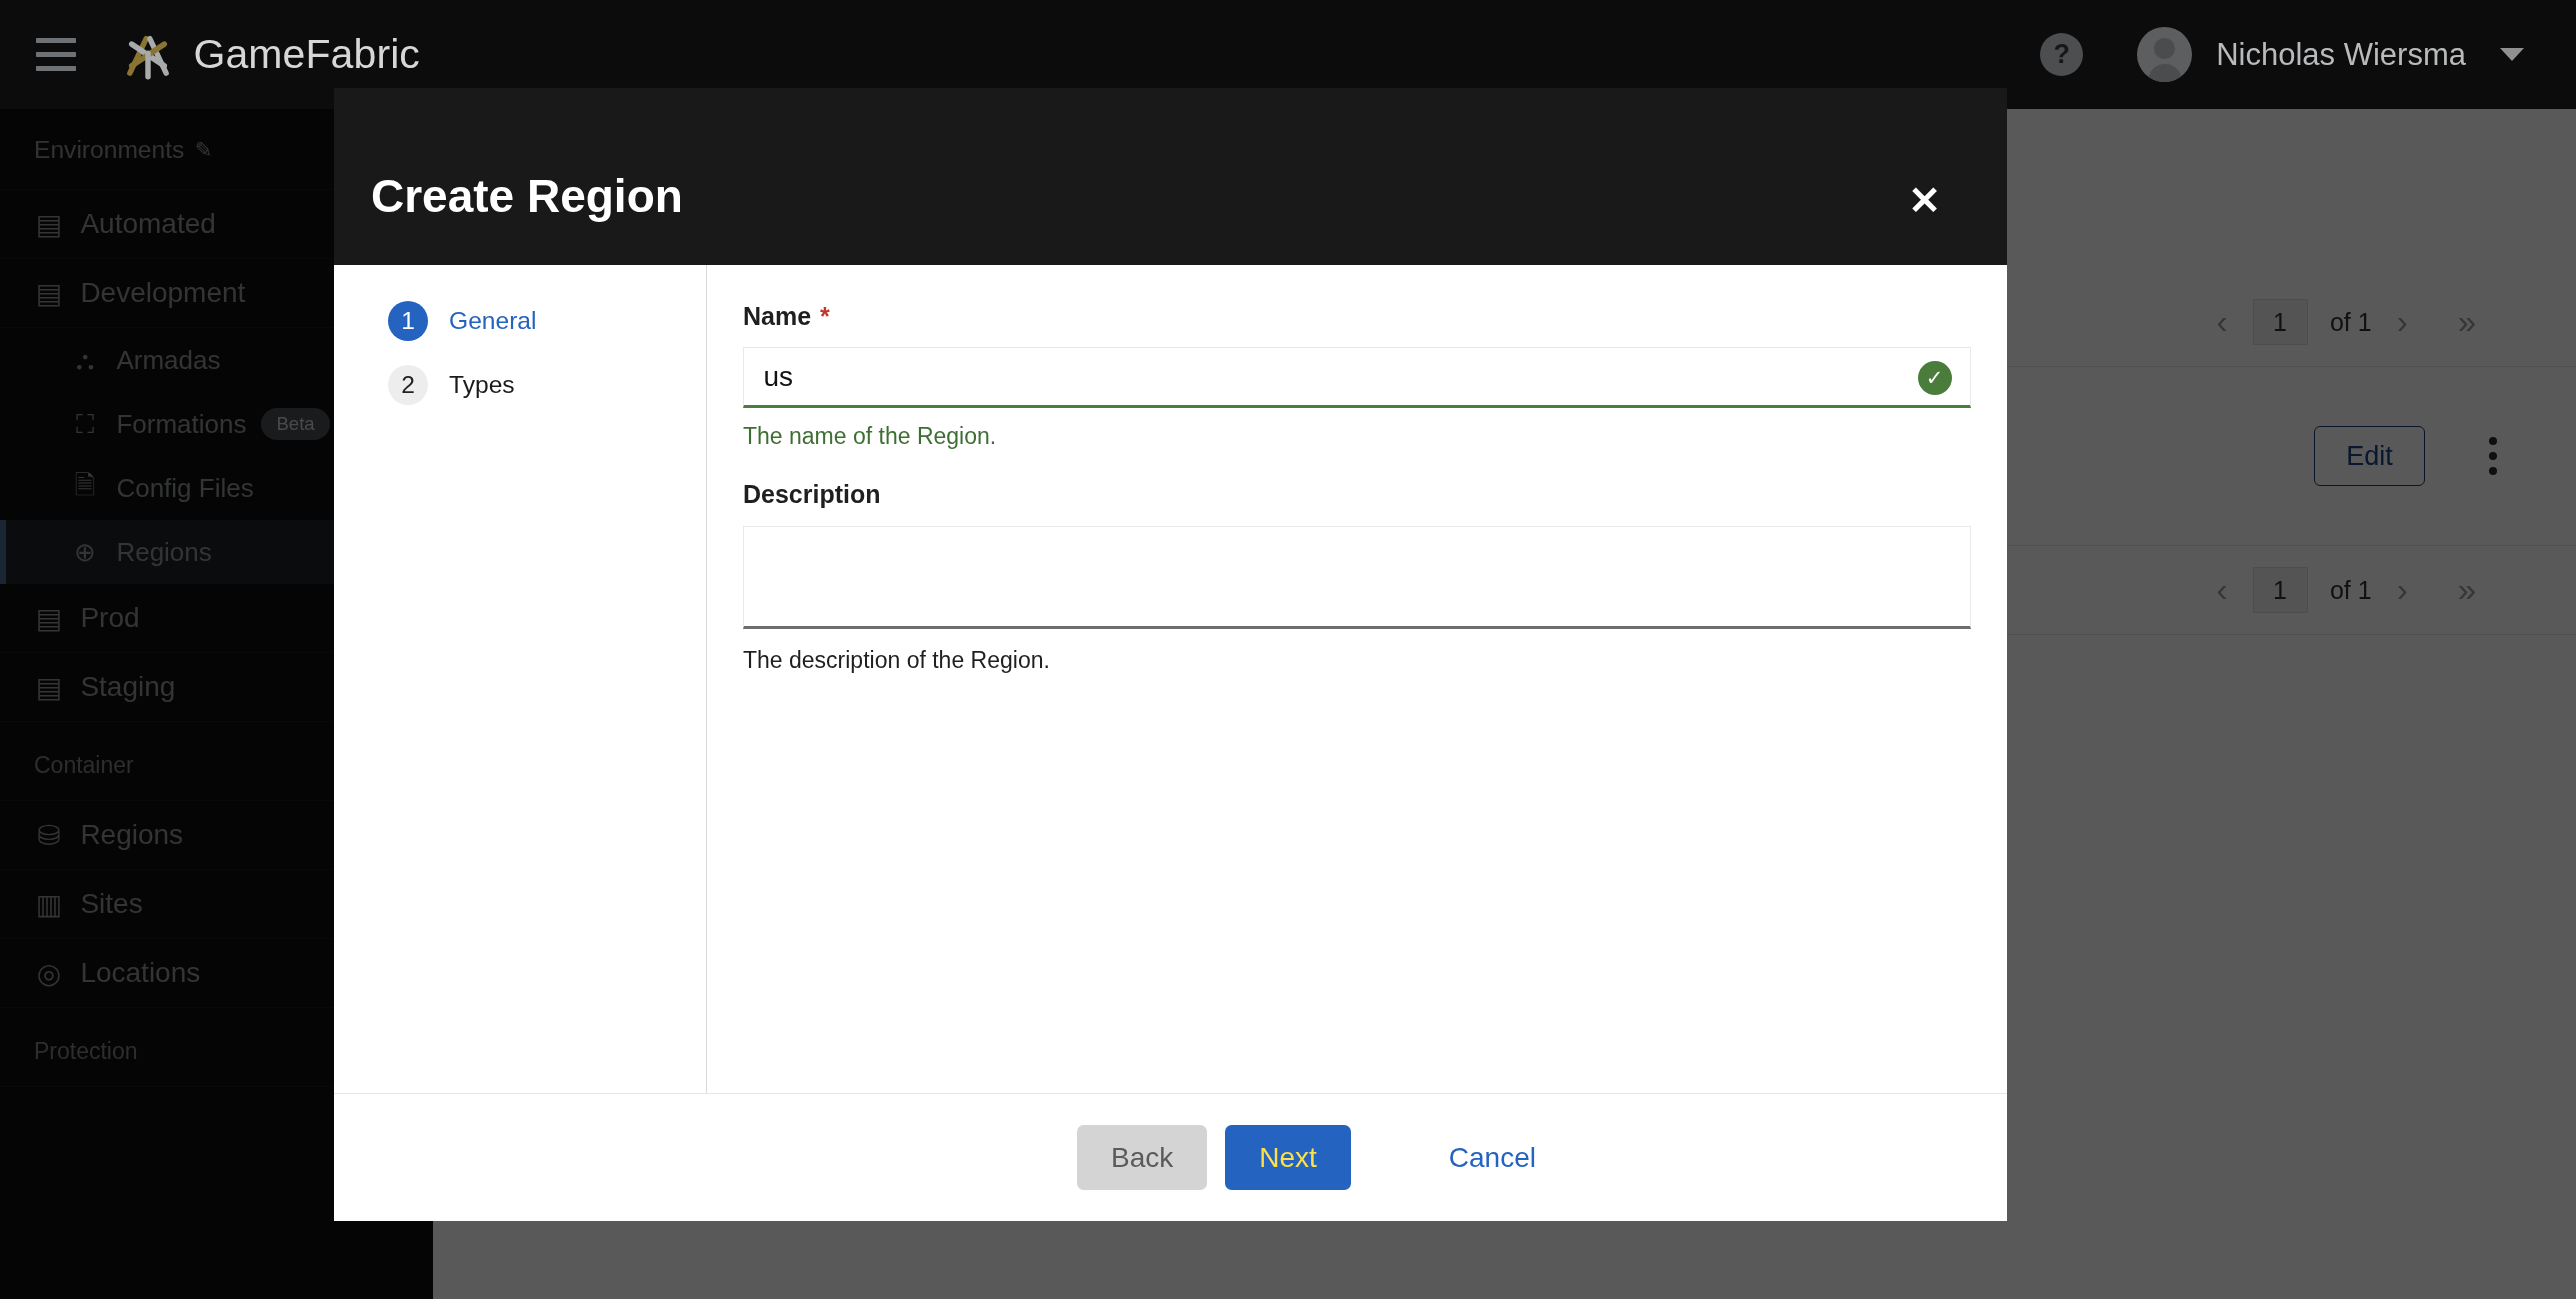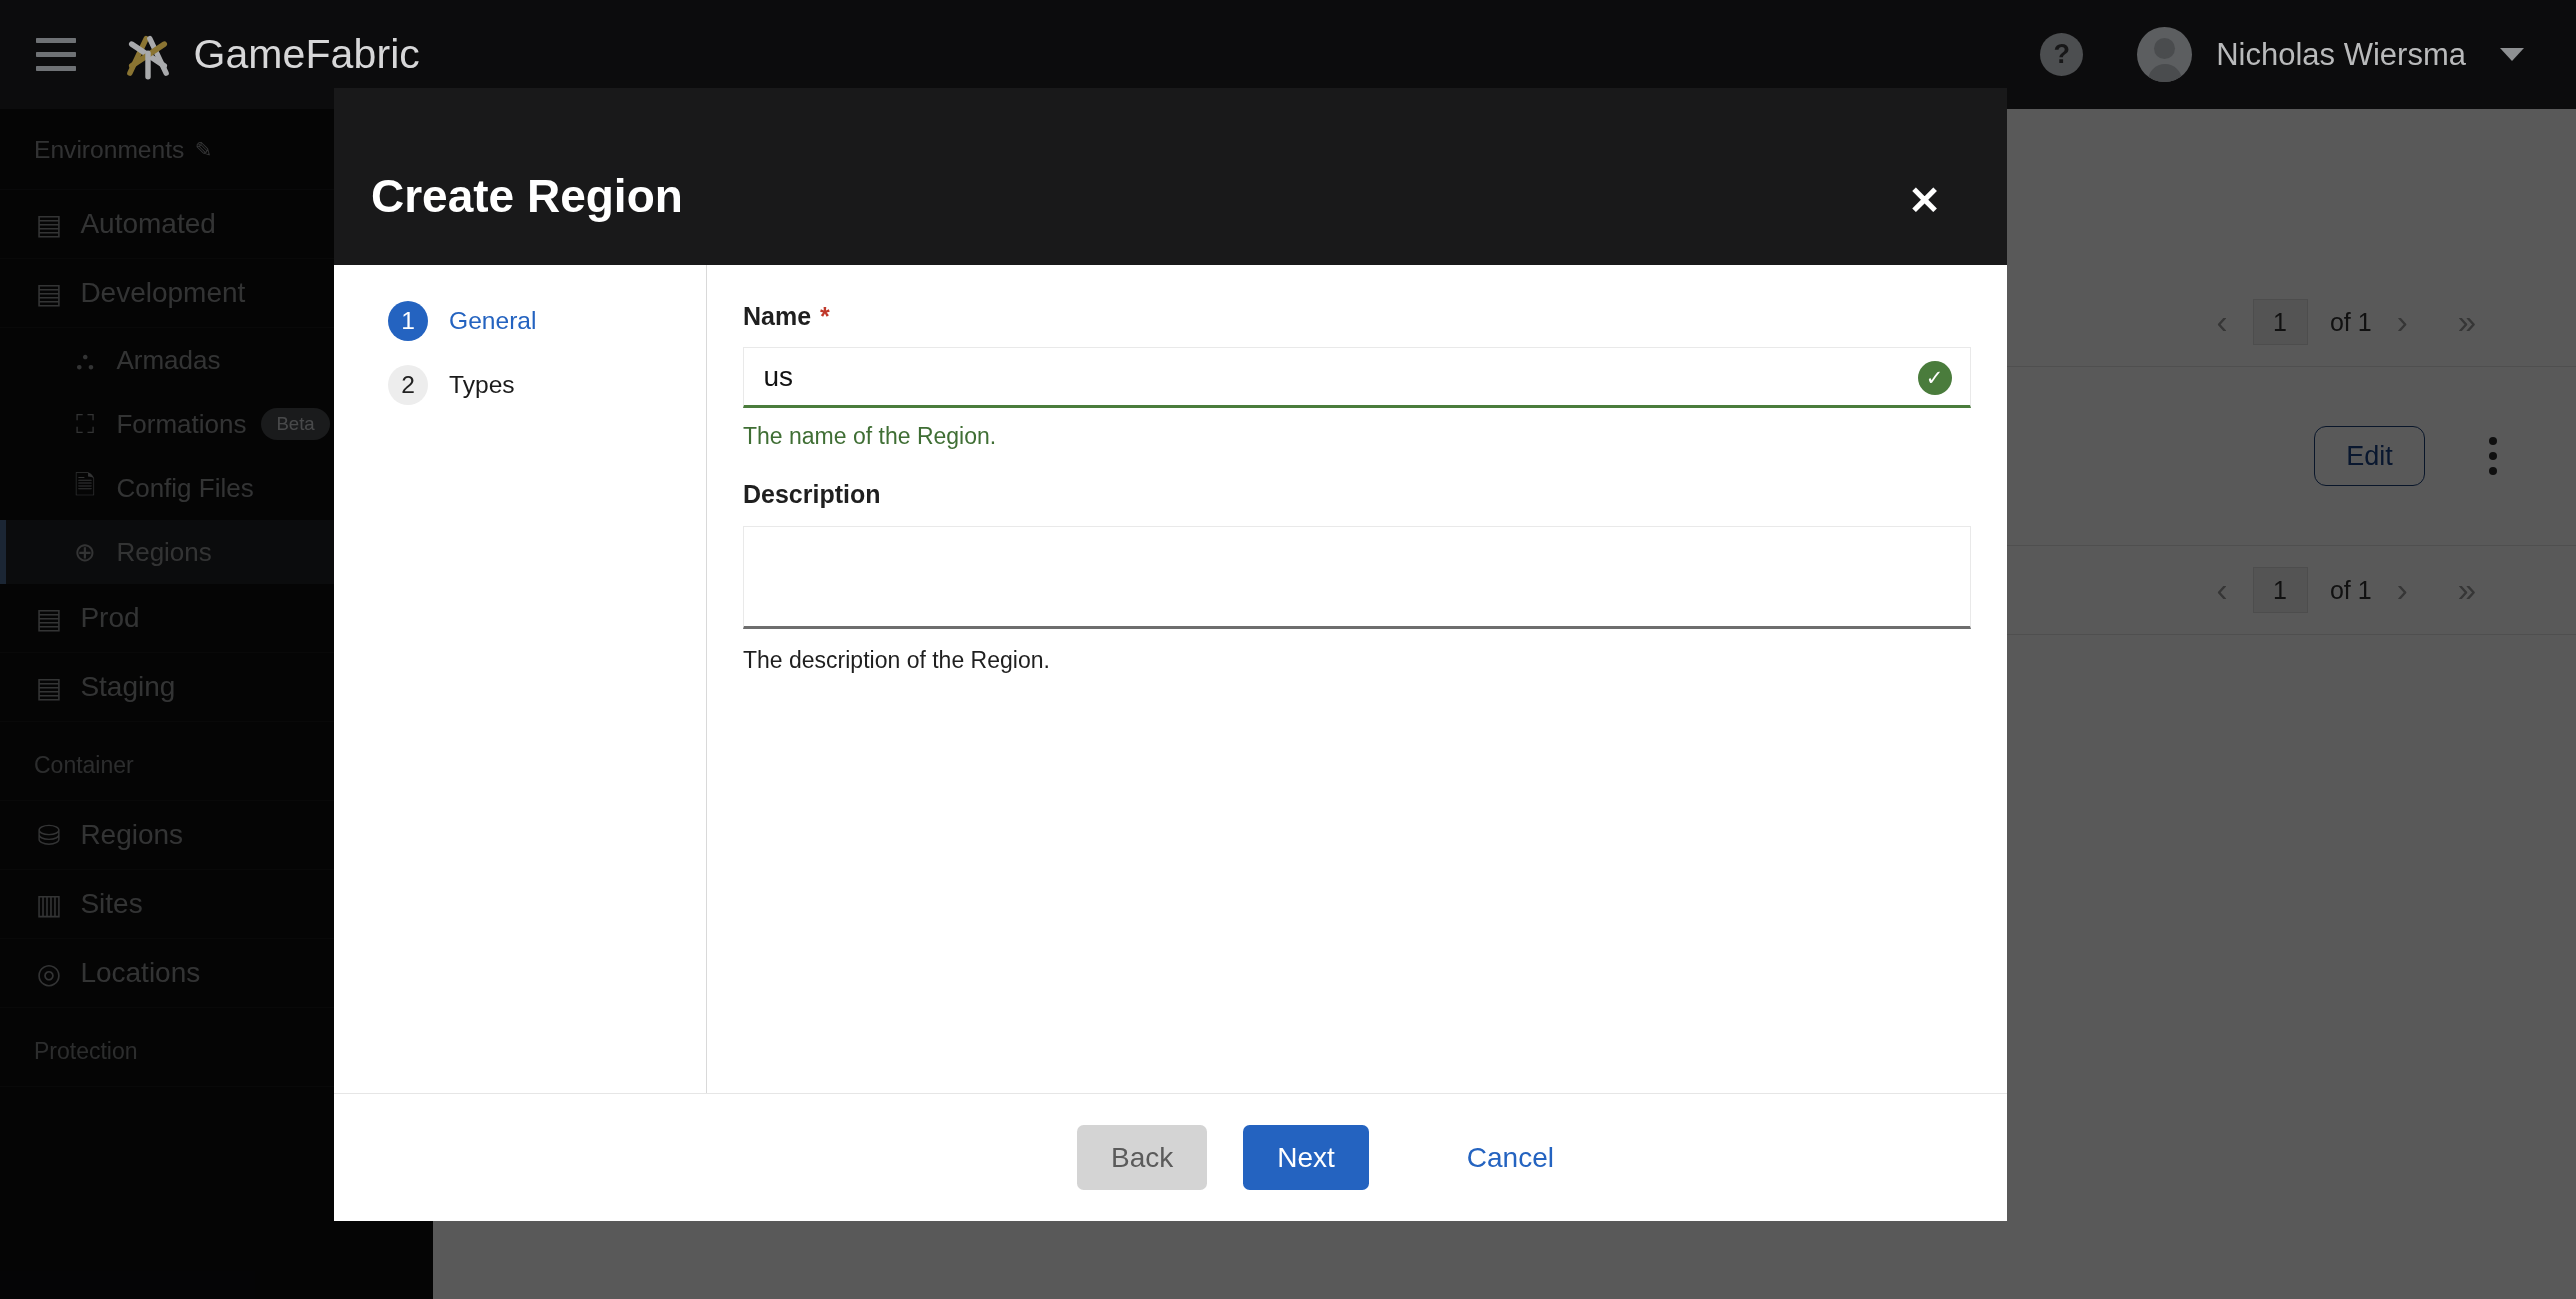--- a/index.html
+++ b/index.html
@@ -61,21 +61,21 @@
     background: #ffffff; z-index: 2; }
   .bg-card { position: absolute; left: 0; right: 0; background: #fff; }
   .pager { display: flex; align-items: center; justify-content: flex-end; height: 89px;
     padding-right: 75px; border-bottom: 0.7px solid #e3e3e3; }
   .pager .chev { font-size: 33px; color: #9b9b9b; margin: 0 25px; cursor: pointer; }
   .pager .pagebox { background: #efefef; border: 0.7px solid #dcdcdc; width: 55px; height: 46px;
     display: flex; align-items: center; justify-content: center; font-size: 25px; color: #333; }
   .pager .oflabel { font-size: 25px; color: #333; margin-left: 22.4px; }
   .actionrow { display: flex; align-items: center; justify-content: flex-end; height: 179px;
     padding-right: 79px; border-bottom: 0.7px solid #e3e3e3; }
-  .edit-btn { border: 1.5px solid #1b3f7a; color: #1b4486; background: #fff; border-radius: 12px;
+  .edit-btn { border: 1.5px solid #1b3f7a; color: #1b4486; background: #fff; border-radius: 6px;
     font-size: 27px; padding: 13.4px 31px; cursor: pointer; font-family: inherit; }
   .kebab { margin-left: 64px; display: flex; flex-direction: column; gap: 6.7px; cursor: pointer; }
   .kebab i { width: 8.2px; height: 8.2px; border-radius: 50%; background: #2b2b2b; display: block; }
 
   .overlay { position: absolute; inset: 0; background: rgba(0,0,0,.65); z-index: 4; }
 
   
   .modal { position: absolute; left: 334px; top: 88px; width: 1673px; height: 1133px;
     background: #ffffff; z-index: 10; display: flex; flex-direction: column; }
   .modal-header { height: 177px; background: #19191a; position: relative; flex: none; }
@@ -111,21 +111,21 @@
   .hint.ok { color: #3f6e34; }
   .ta-input { width: 100%; height: 103px; border: 0.7px solid #e9e9e9; border-bottom: 3.7px solid #6e6e6e;
     font-size: 27px; padding: 13.4px 19.4px; resize: none; font-family: inherit; outline: none;
     background: #fff; }
 
   .modal-footer { height: 128px; border-top: 0.7px solid #e6e6e6; display: flex; align-items: center;
     padding-left: 743px; flex: none; }
   .btn { font-size: 28px; font-family: inherit; border: none; border-radius: 6.7px;
     padding: 16.4px 34px; cursor: pointer; }
   .btn-back { background: #d4d4d4; color: #5b5b5b; }
-  .btn-next { background: #2463c0; color: #ffffff; margin-left: 36px; }
+  .btn-next { background: #2463c0; color: #fde047; margin-left: 18px; }
   .btn-cancel { background: transparent; color: #2463c0; margin-left: 64px; }
 </style>
 </head>
 <body>
 
 <div id="root">
 
   <div class="bg-content">
     <div class="bg-card" style="top:169px;">
       <div class="pager">

